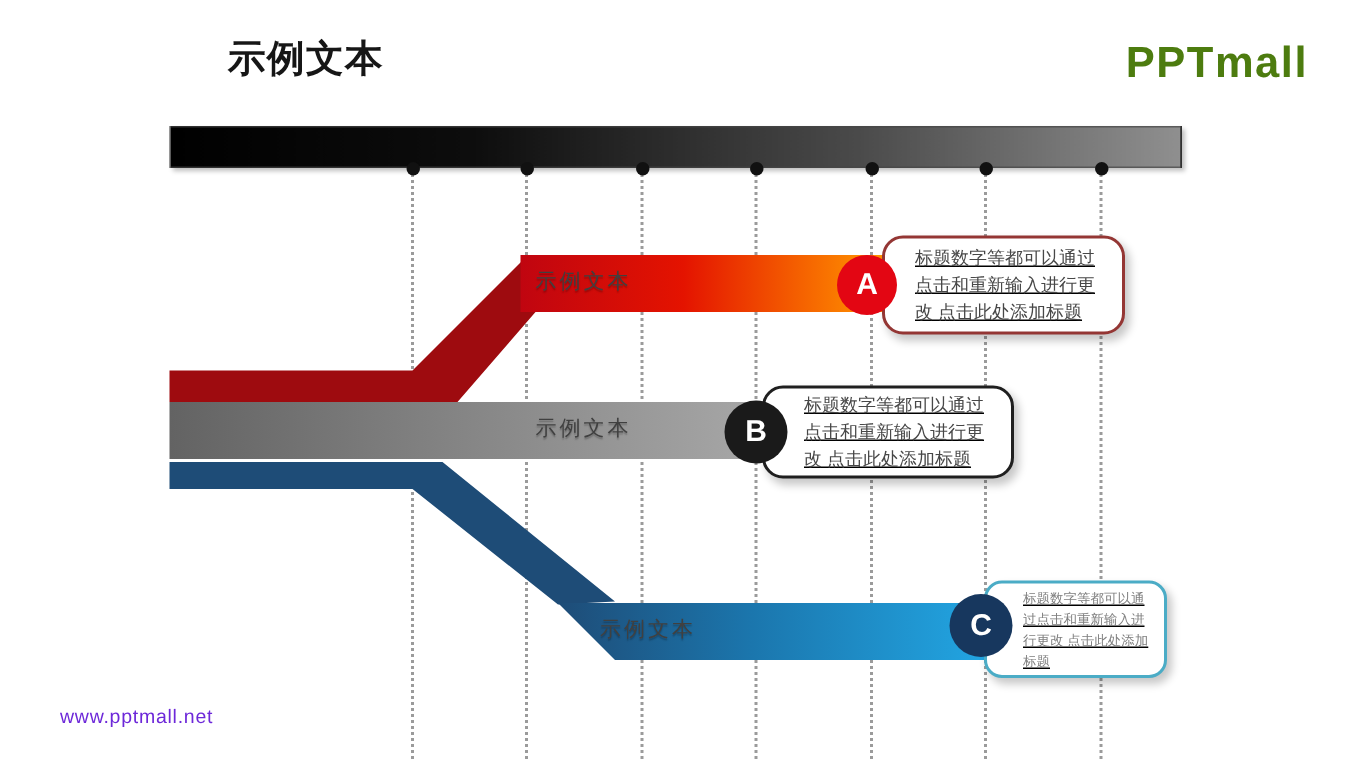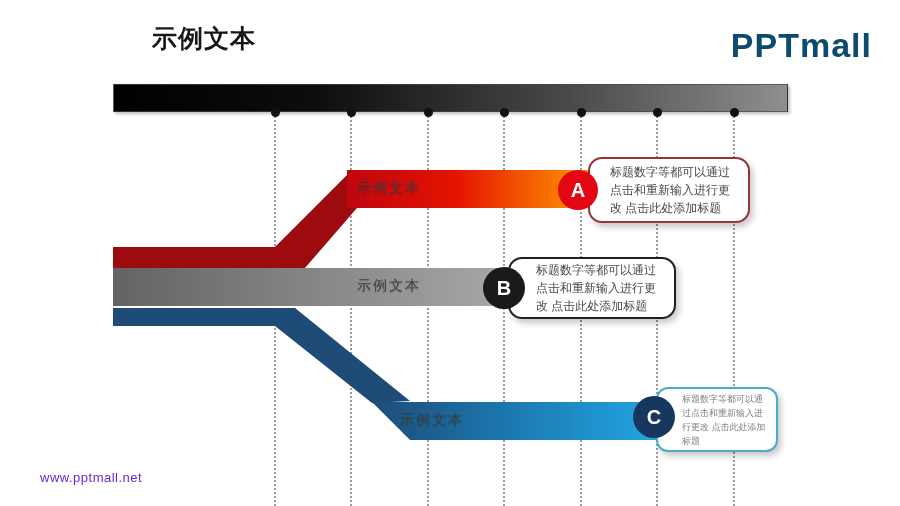--- a/index.html
+++ b/index.html
@@ -9,21 +9,21 @@
     font-family:"Liberation Sans","DejaVu Sans",sans-serif;
   }
   .abs{position:absolute;}
   
   #title{
     left:152px;top:22px;font-size:25px;font-weight:bold;color:#161616;
     letter-spacing:1px;
   }
   
   #logo{
-    right:28px;top:26px;font-size:34px;font-weight:800;color:#0c4a6e;
+    right:28px;top:26px;font-size:29px;font-weight:800;color:#4d7c0f;
     letter-spacing:1px;
   }
   
   #watermark{
     left:40px;top:470px;font-size:13px;color:#6d28d9;letter-spacing:.5px;
   }
   
   #bar{
     left:113px;top:84px;width:675px;height:28px;
     background:linear-gradient(90deg,#000 0%,#0d0d0d 30%,#4a4a4a 68%,#8f8f8f 100%);
@@ -49,21 +49,21 @@
     position:absolute;color:#404040;font-size:14px;letter-spacing:2px;
     text-shadow:0 1px 1px rgba(0,0,0,.25);
   }
   #label-a{left:357px;top:179px;}
   #label-b{left:357px;top:277px;}
   #label-c{left:400px;top:411px;}
   
   .desc-box{
     position:absolute;background:#ffffff;border-radius:14px;
     box-shadow:3px 4px 6px rgba(0,0,0,.22);
-    box-sizing:border-box;display:flex;align-items:center;
+    box-sizing:border-box;display:flex;align-items:center;text-decoration:underline;
   }
   .desc-text{
     font-size:12px;line-height:18px;color:#474747;
   }
   #box-a{left:588px;top:157px;width:162px;height:66px;border:2px solid #943634;padding:4px 8px 4px 20px;}
   #box-b{left:508px;top:257px;width:168px;height:62px;border:2px solid #1f1f1f;padding:4px 8px 4px 26px;}
   #box-c{left:656px;top:387px;width:122px;height:65px;border:2px solid #4bacc6;border-radius:12px;padding:4px 6px 4px 24px;}
   #box-c .desc-text{font-size:9px;line-height:14px;color:#7f7f7f;}
   
   .badge{

